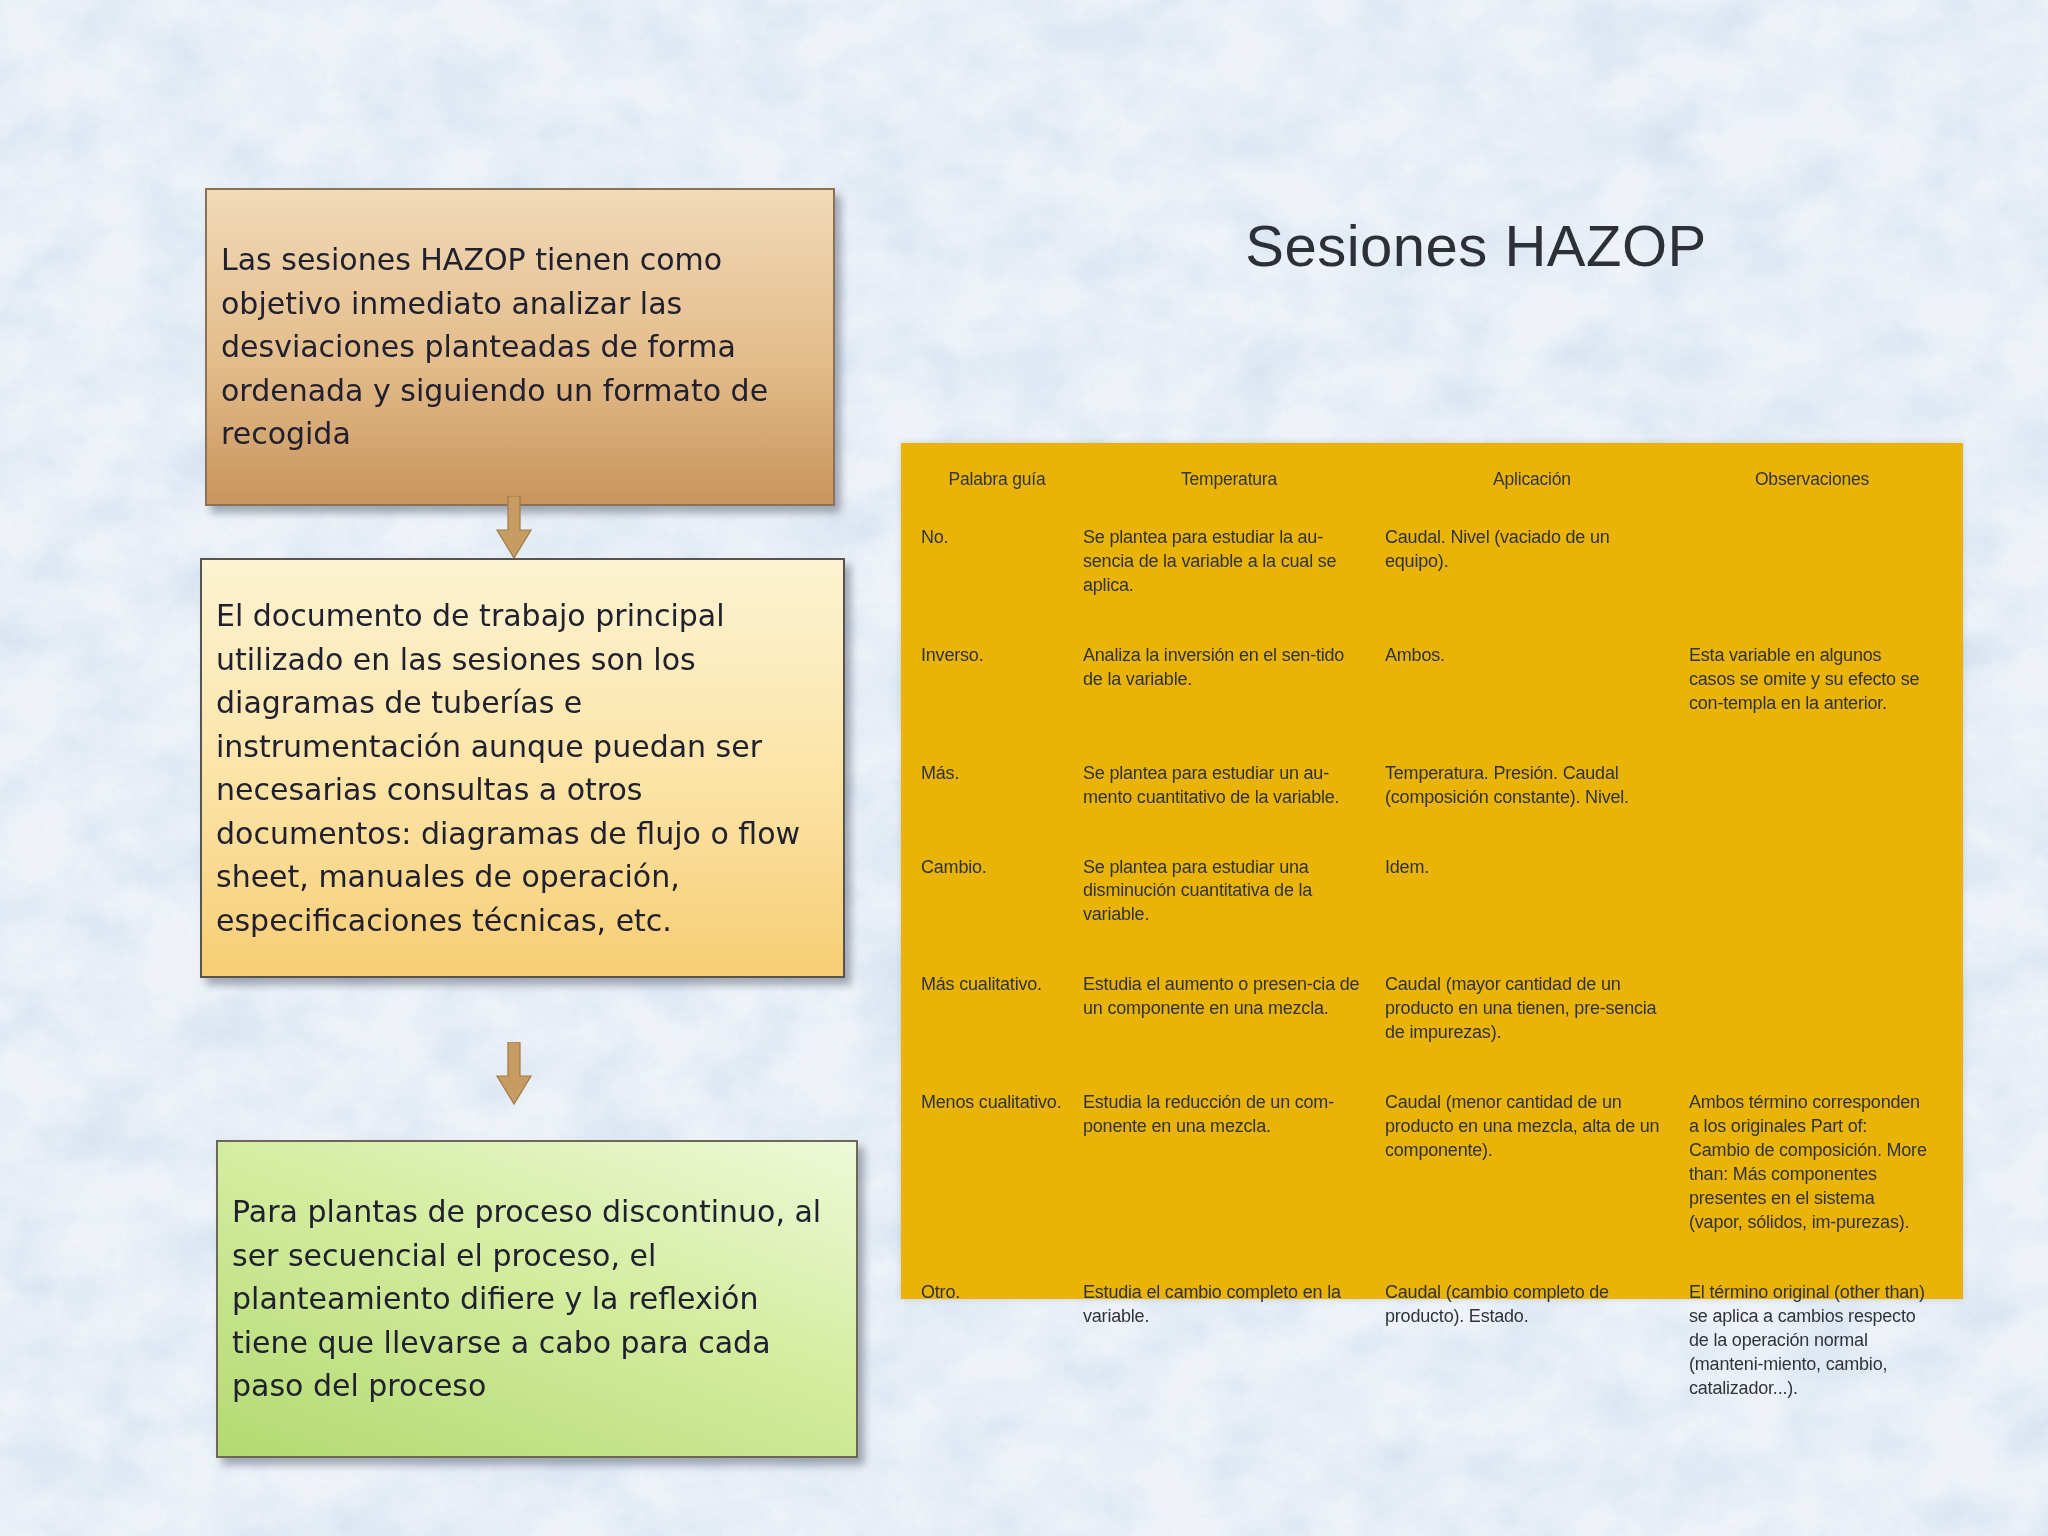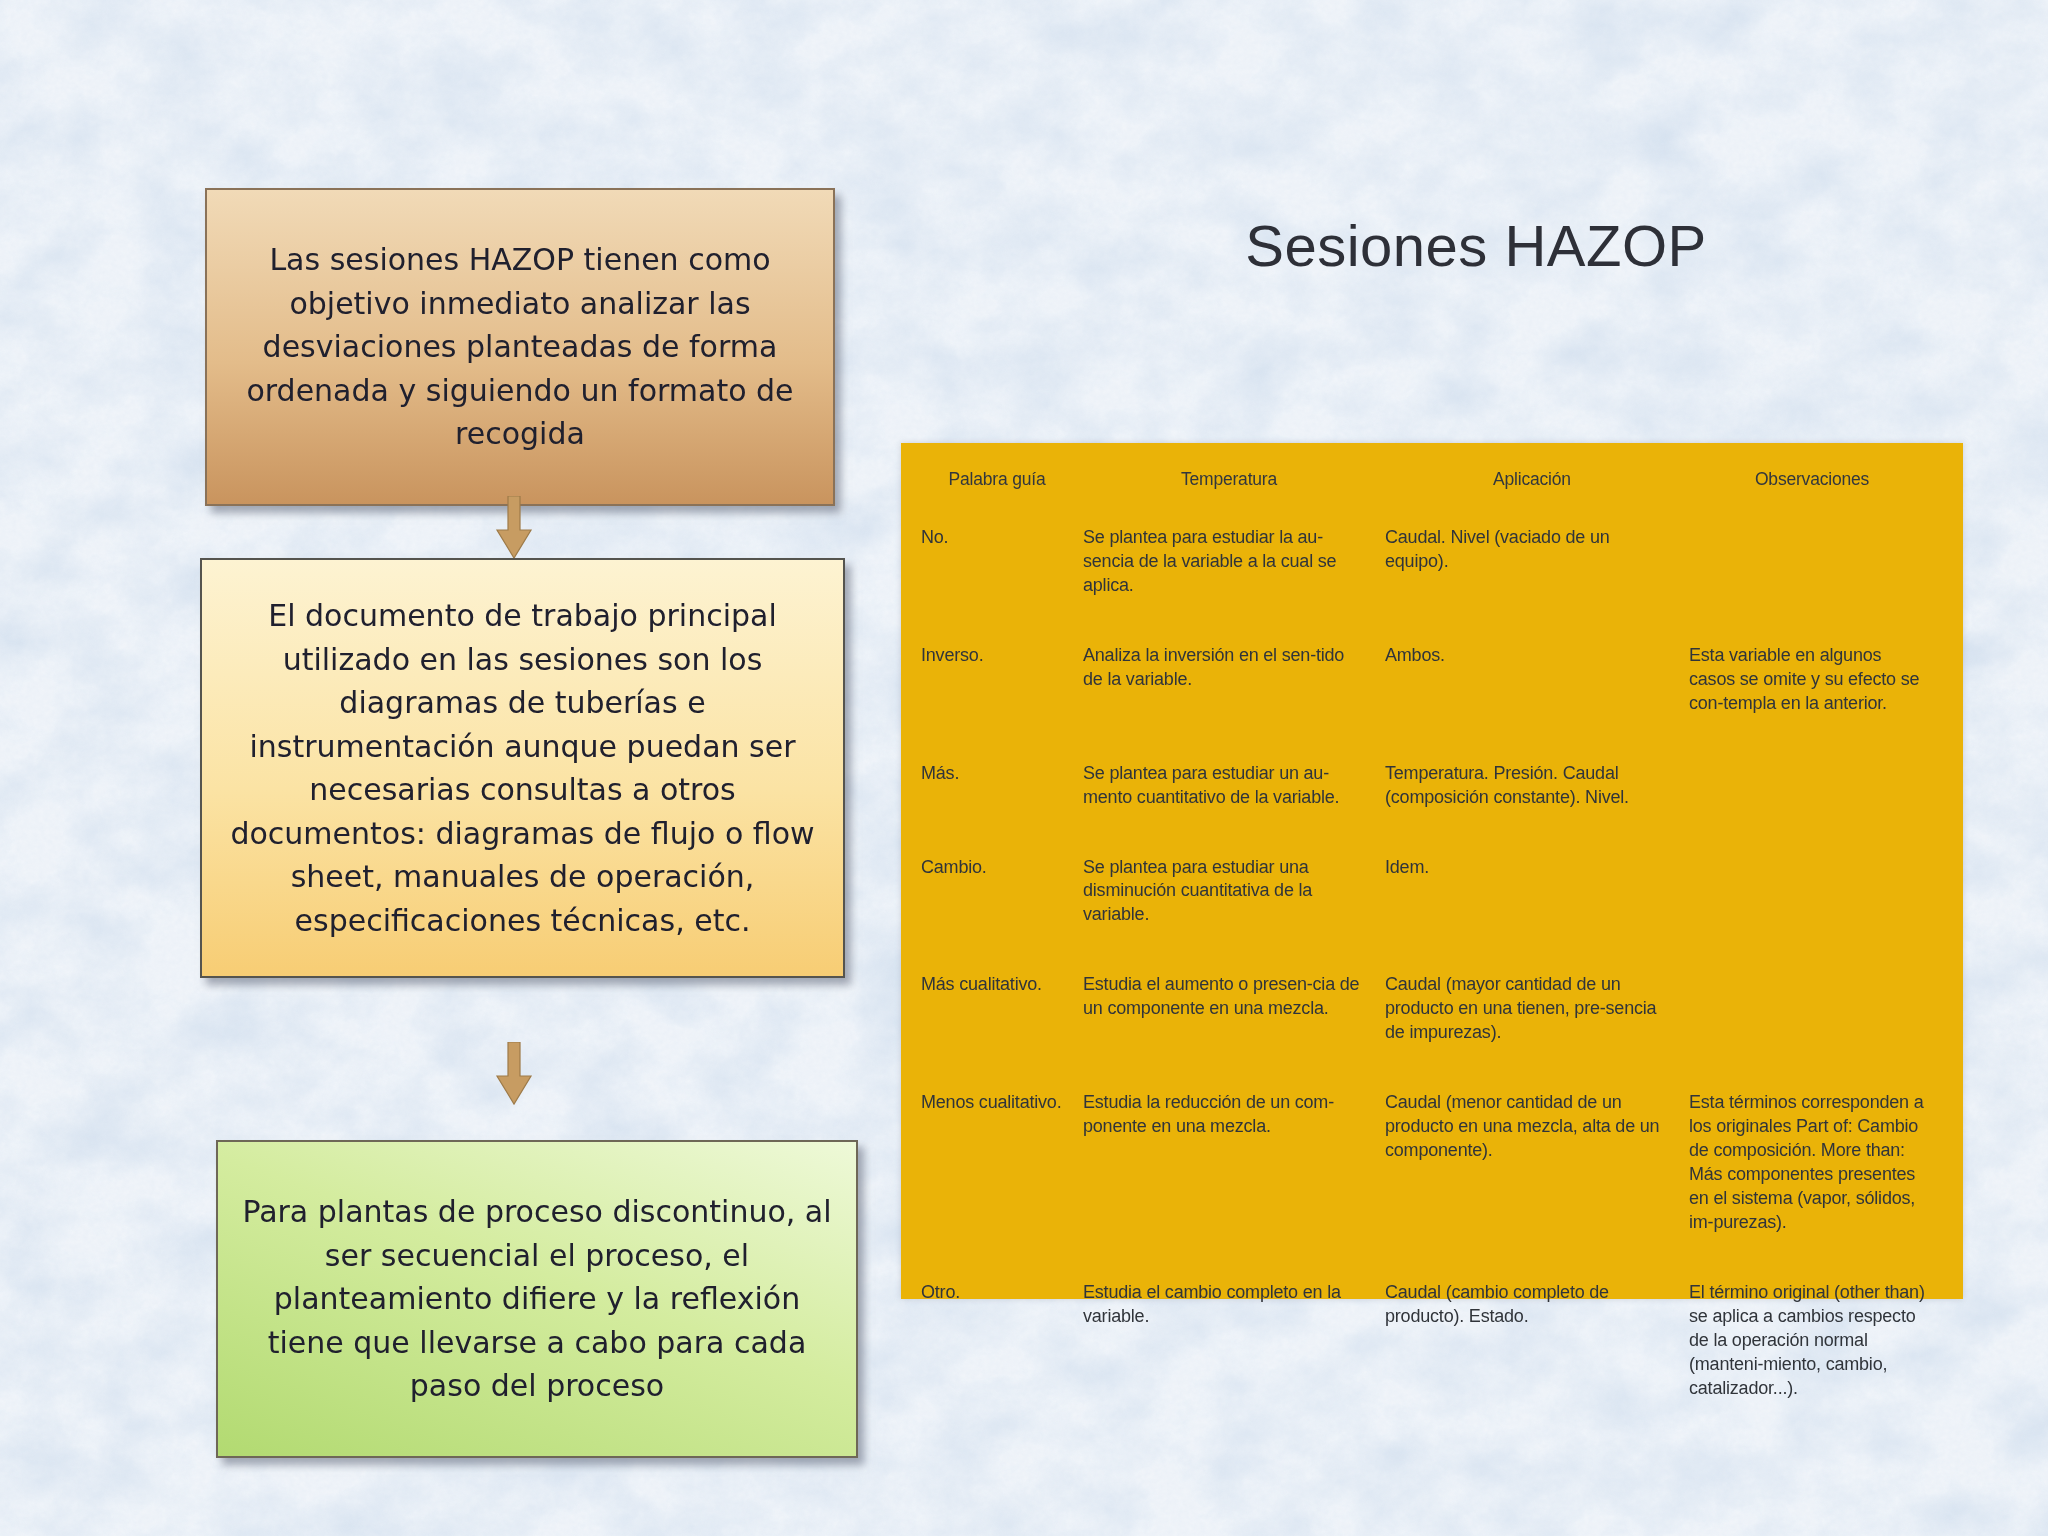--- a/index.html
+++ b/index.html
@@ -16,21 +16,20 @@
     text-align:center;
     font-family:"Liberation Sans", sans-serif;
     font-size:58px; color:#2e3038; letter-spacing:0.5px;
     white-space:nowrap;
     margin-top:16px;
   }
 
   .flow-box {
     position:absolute; box-sizing:border-box;
     display:flex; align-items:center; justify-content:center;
-    text-align:center;
     font-family:"DejaVu Sans", sans-serif;
     color:#20202e; font-size:30px; line-height:1.45;
     border:2px solid #77705f;
     padding:6px 14px;
     box-shadow:6px 7px 8px rgba(96,104,122,0.55);
   }
   .flow-box-1 {
     left:205px; top:188px; width:630px; height:318px;
     background:linear-gradient(180deg,#f1dab7 0%, #e3bc8a 55%, #c9945e 100%);
     border-color:#8a7258;
@@ -166,21 +165,21 @@
     <td>Más cualitativo.</td>
     <td>Estudia el aumento o presen-cia de un componente en una mezcla.</td>
     <td>Caudal (mayor cantidad de un producto en una tienen, pre-sencia de impurezas).</td>
     <td></td>
   </tr>
 
   <tr>
     <td>Menos cualitativo.</td>
     <td>Estudia la reducción de un com-ponente en una mezcla.</td>
     <td>Caudal (menor cantidad de un producto en una mezcla, alta de un componente).</td>
-    <td>Esta términos corresponden a los originales Part of: Cambio de composición. More than: Más componentes presentes en el sistema (vapor, sólidos, im-purezas).</td>
+    <td>Ambos término corresponden a los originales Part of: Cambio de composición. More than: Más componentes presentes en el sistema (vapor, sólidos, im-purezas).</td>
   </tr>
 
   <tr>
     <td>Otro.</td>
     <td>Estudia el cambio completo en la variable.</td>
     <td>Caudal (cambio completo de producto). Estado.</td>
     <td>El término original (other than) se aplica a cambios respecto de la operación normal (manteni-miento, cambio, catalizador...).</td>
   </tr>
 </tbody>
     </table>

